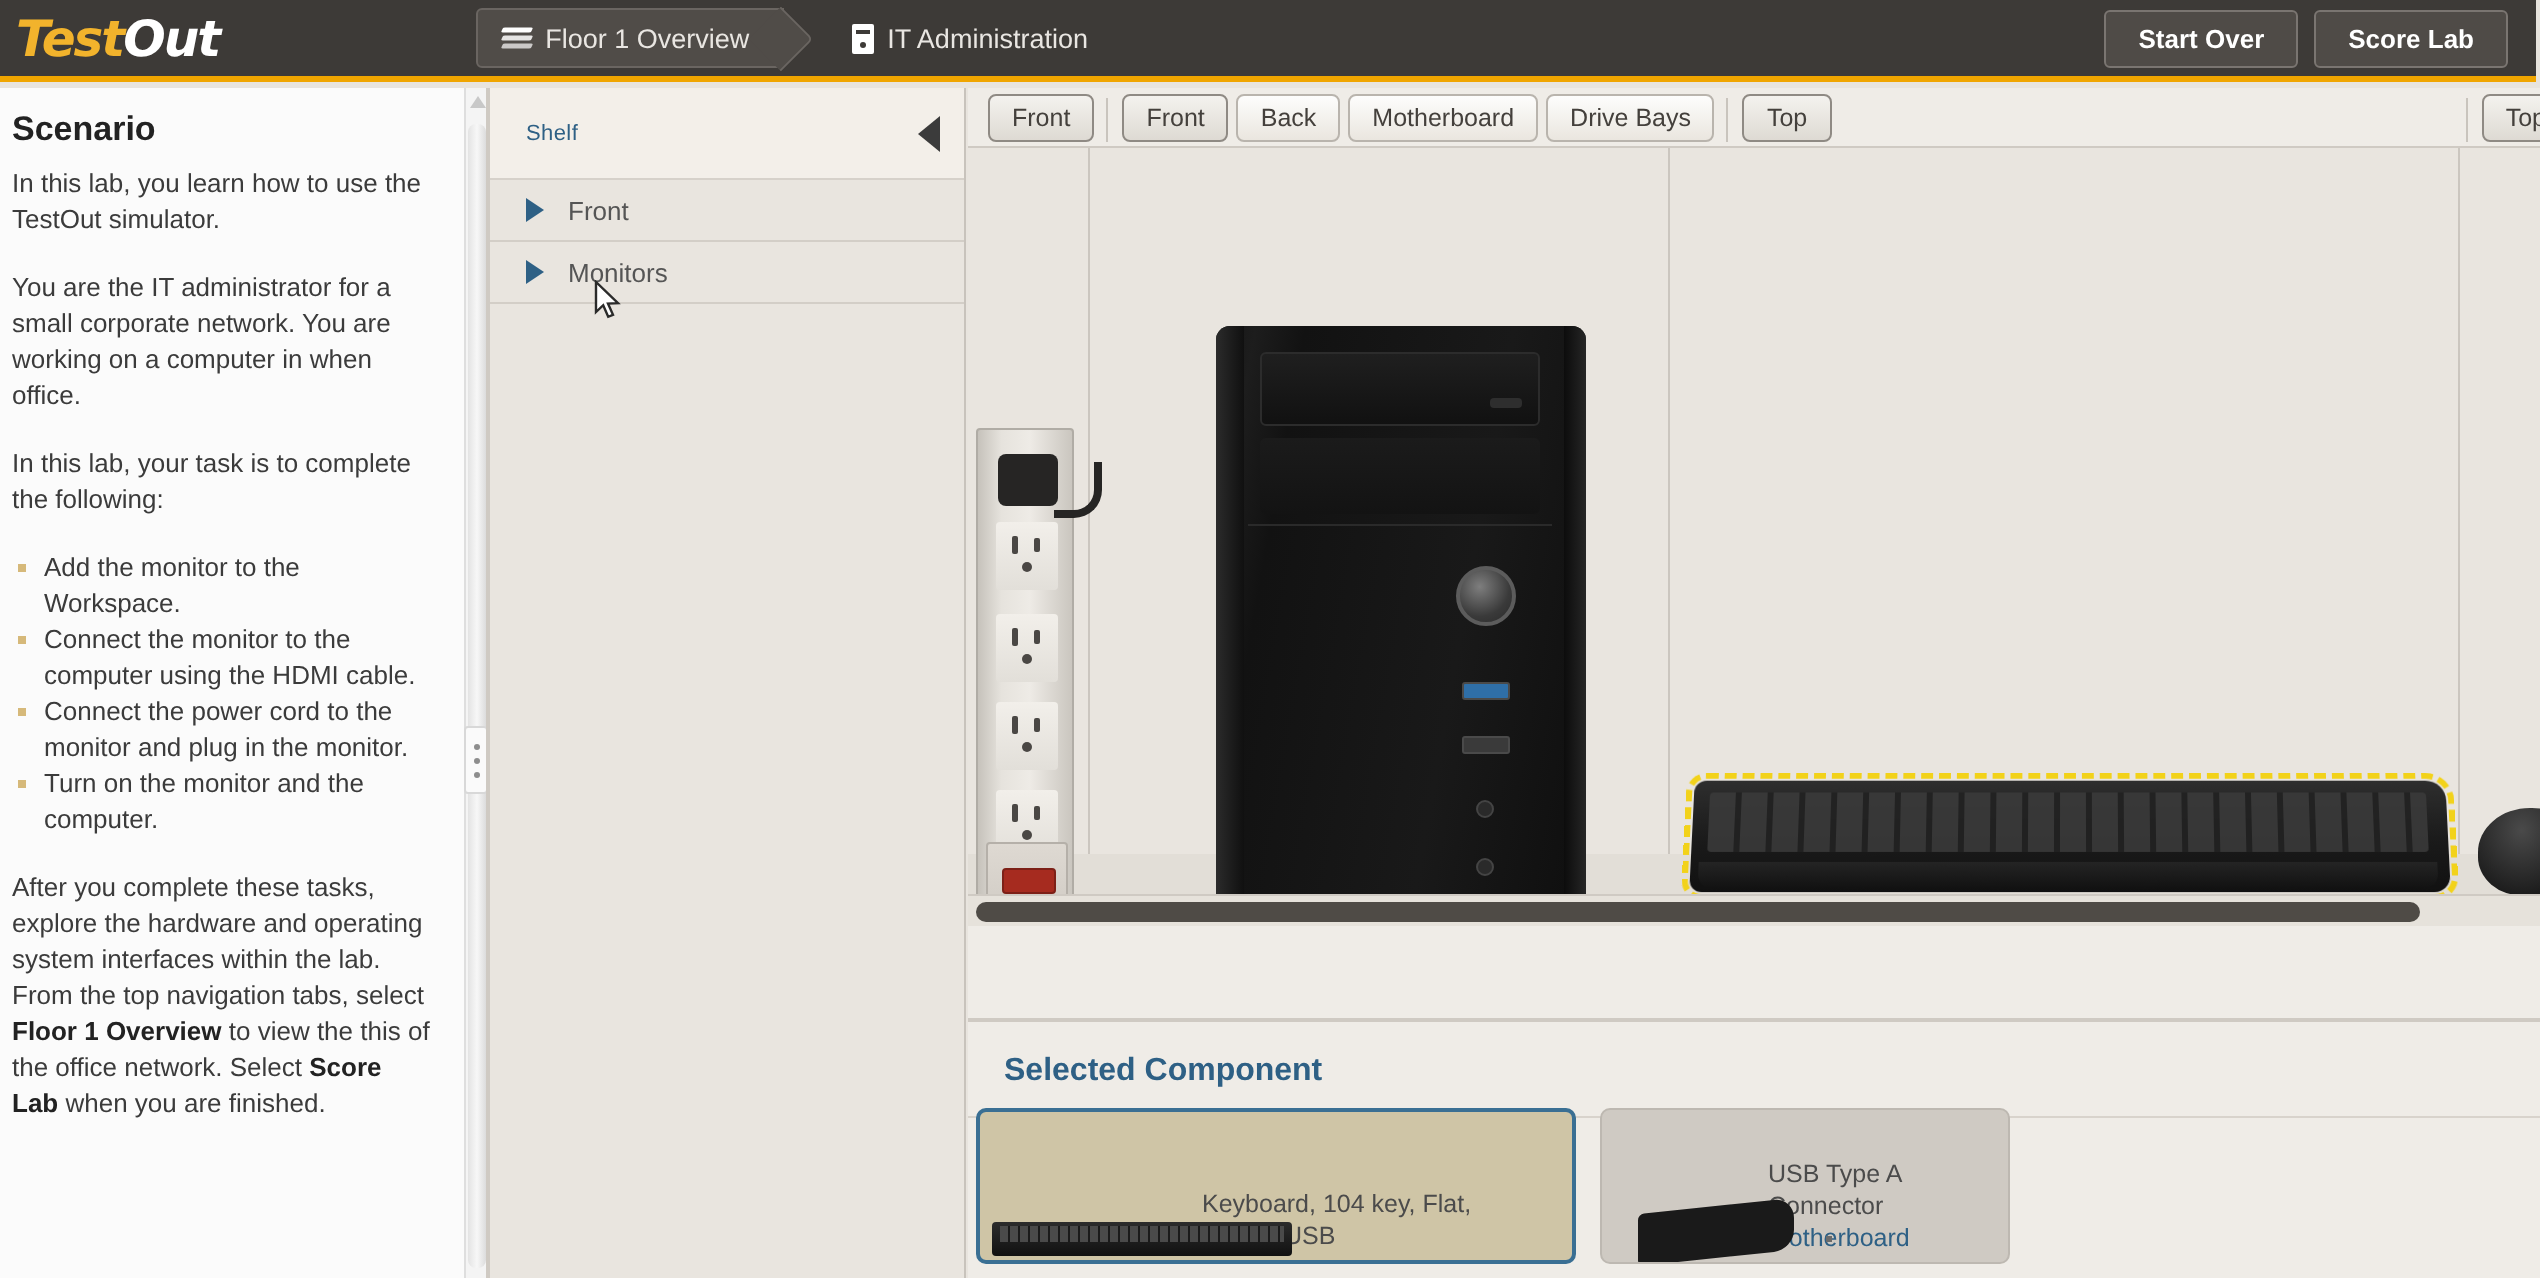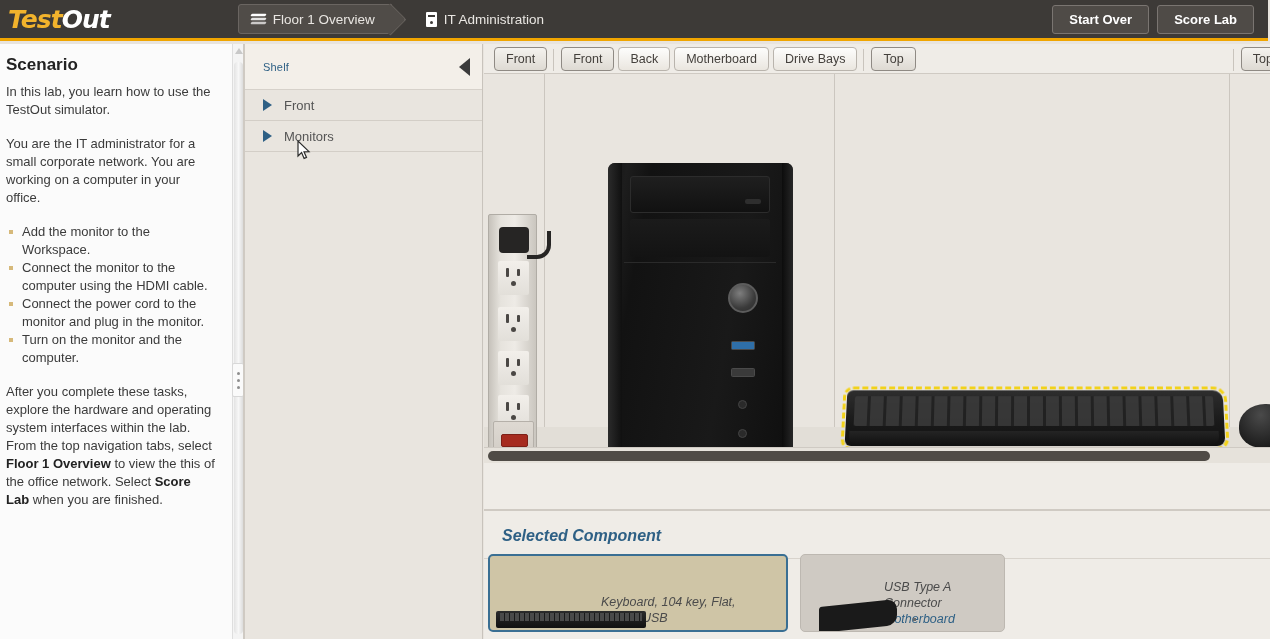--- a/index.html
+++ b/index.html
@@ -433,21 +433,20 @@
     width: 722px; height: 10px;
     background: #4f4b46; border-radius: 5px;
   }
 
   
   #selcomp {
     position: absolute; left: 0; top: 465px;
     width: 786px; height: 130px;
     background: #efece7;
     border-top: 2px solid #cfcac3;
-    font-style: italic;
   }
   #selcomp h3 {
     font-size: 16px; color: #2e6085; font-weight: bold;
     padding: 16px 0 0 18px;
   }
   #selcomp-divider {
     position:absolute; left:0; top:47px; width:100%; height:1px; background:#d8d3cc;
   }
   #cards { display: flex; gap: 12px; padding: 9px 0 0 4px; }
   .card {
@@ -521,21 +520,22 @@
 
   <div id="header-actions">
     <button class="hbtn">Start Over</button>
     <button class="hbtn">Score Lab</button>
   </div>
 </div>
 
 <div id="scenario">
   <h2>Scenario</h2>
   <p>In this lab, you learn how to use the TestOut simulator.</p>
-  <p>You are the IT administrator for a small corporate network. You are working on a computer in your office.</p>
+  <p>You are the IT administrator for a small corporate network. You are working on a computer in when office.</p>
+  <p>In this lab, your task is to complete the following:</p>
   <ul>
     <li>Add the monitor to the Workspace.</li>
     <li>Connect the monitor to the computer using the HDMI cable.</li>
     <li>Connect the power cord to the monitor and plug in the monitor.</li>
     <li>Turn on the monitor and the computer.</li>
   </ul>
   <p><span>After you complete these tasks, explore the hardware and operating system interfaces within the lab. From the top navigation tabs, select </span><b>Floor 1 Overview</b><span> to view the this of the office network. Select </span><b>Score Lab</b><span> when you are finished.</span></p>
 </div>
 
 <div id="scenario-scrollbar">

